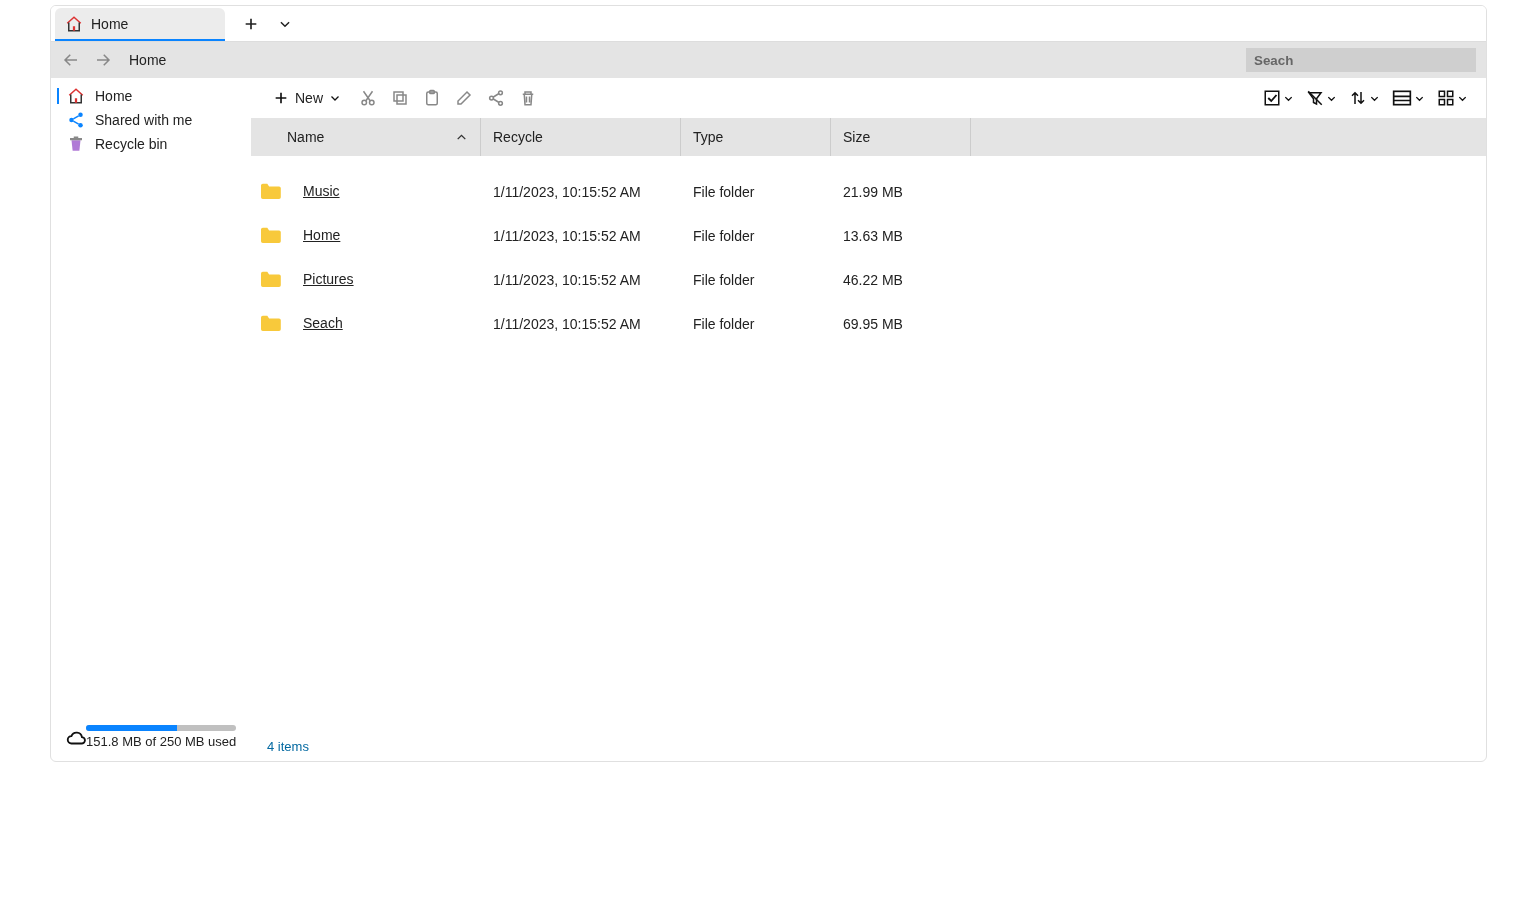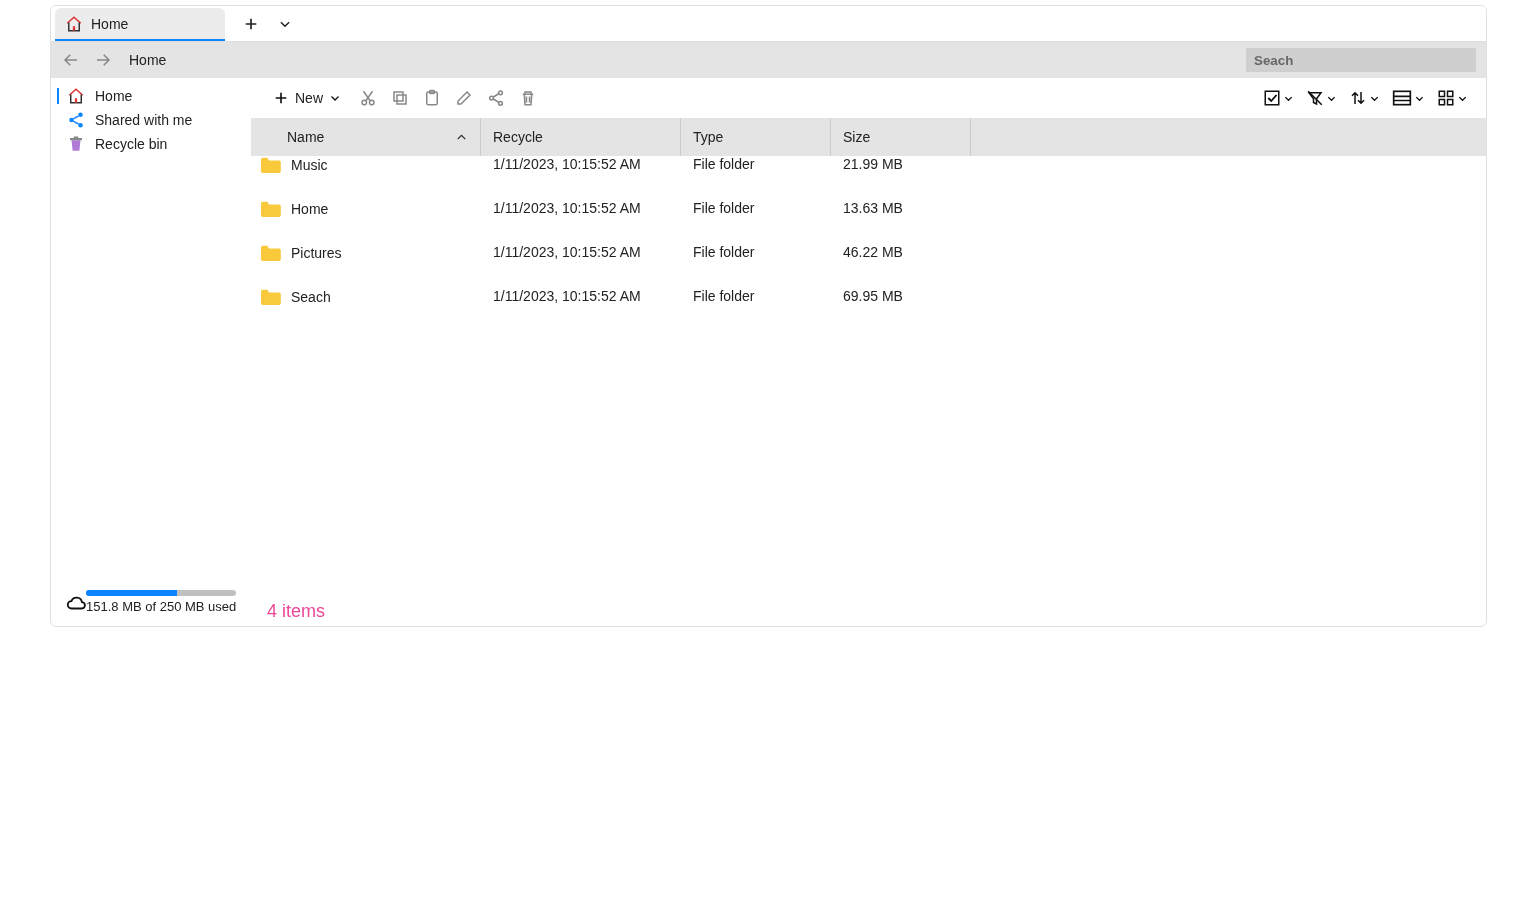--- a/index.html
+++ b/index.html
@@ -1,17 +1,17 @@
 <!DOCTYPE html>
 <html><head>
 <meta charset="utf-8">
 <style>
   * { box-sizing: border-box; margin: 0; padding: 0; }
   html, body { width: 1537px; height: 897px; font-family: "Segoe UI", Arial, sans-serif; font-size: 14px; color: #222; background: #fff; }
-  .window { width: 1437px; height: 622px; margin: 5px auto; border: 1px solid #e0e0e0; border-radius: 6px; display: flex; flex-direction: column; background: #fff; overflow: hidden; }
+  .window { width: 1437px; height: 757px; margin: 5px auto; border: 1px solid #e0e0e0; border-radius: 6px; display: flex; flex-direction: column; background: #fff; overflow: hidden; }
   
   
   .tabbar { height: 36px; display: flex; align-items: stretch; border-bottom: 1px solid #ddd; background: #fff; padding-left: 4px; }
   .tab { display: flex; align-items: center; gap: 8px; padding: 0 18px 0 10px; background: #ececec; border-radius: 6px 6px 0 0; border-bottom: 2px solid #0a84ff; min-width: 170px; cursor: pointer; margin-top: 2px; }
   .tab-icons { display: flex; align-items: center; gap: 14px; padding: 0 16px; }
   .tab-icons .icon-btn { width: 20px; height: 20px; display:flex; align-items:center; justify-content:center; cursor:pointer; color:#333; }
 
   
   .addressbar { height: 36px; background: #e4e4e4; display: flex; align-items: center; padding: 0 10px; gap: 12px; }
   .nav-arrow { width: 20px; height: 20px; color: #777; cursor: pointer; display:flex; align-items:center; justify-content:center; }
@@ -39,38 +39,38 @@
   .main { flex:1; display:flex; flex-direction:column; min-width:0; }
   .toolbar { height:40px; display:flex; align-items:center; padding:0 14px; gap:20px; }
   .toolbar-left { display:flex; align-items:center; gap:6px; }
   .new-btn { display:flex; align-items:center; gap:6px; padding:4px 8px; cursor:pointer; }
   .tool-icon { width:26px; height:26px; display:flex; align-items:center; justify-content:center; color:#777; cursor:pointer; }
   .toolbar-right { margin-left:auto; display:flex; align-items:center; gap:4px; }
   .tool-dd { display:flex; align-items:center; gap:2px; padding:2px 4px; cursor:pointer; color:#222; }
 
   
   .table { flex:1; display:flex; flex-direction:column; }
-  .thead, .trow { display:flex; align-items:flex-start; }
+  .thead, .trow { display:flex; align-items:flex-end; }
   .thead { height:38px; background:#e4e4e4; color:#222; }
   .th, .td { padding:0 12px; display:flex; align-items:center; }
   .col-name { width:230px; }
   .col-mod  { width:200px; }
   .col-type { width:150px; }
   .col-size { width:140px; }
   .col-rest { flex:1; }
   .th { border-right:1px solid #ccc; height:100%; }
   .th:last-child { border-right:none; }
   .th .sort { margin-left:auto; color:#555; }
   .thead .th:first-child { padding-left:36px; }
   .trow { height:44px; cursor:pointer; }
-  .trow .td.col-name { gap:10px; padding-left:8px; }
+  .trow .td.col-name { gap:22px; padding-left:8px;text-decoration:underline; }
   .folder-icon { width:22px; height:18px; }
   
   
-  .statusbar { height:30px; display:flex; align-items:center; padding:0 16px; font-size:18px; color:#ec4899; }
+  .statusbar { height:30px; display:flex; align-items:center; padding:0 16px; font-size:13px; color:#0369a1; }
 
   svg { display:block; }
 </style>
 </head>
 <body>
 
 <div class="window">
 
   <div class="tabbar">
     <div class="tab">

